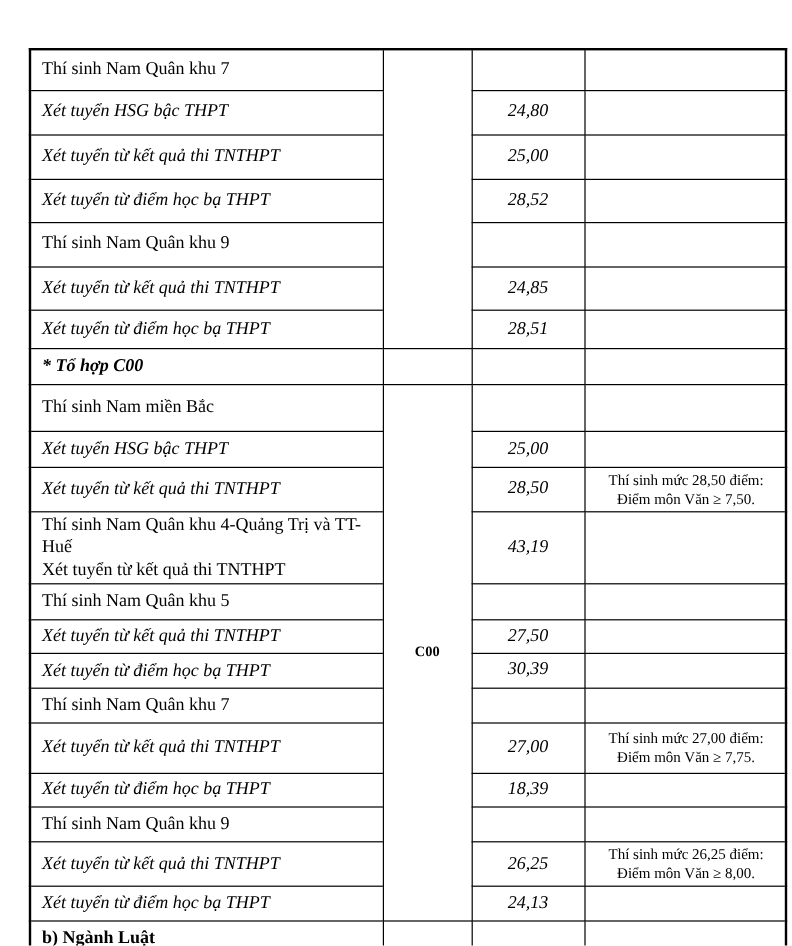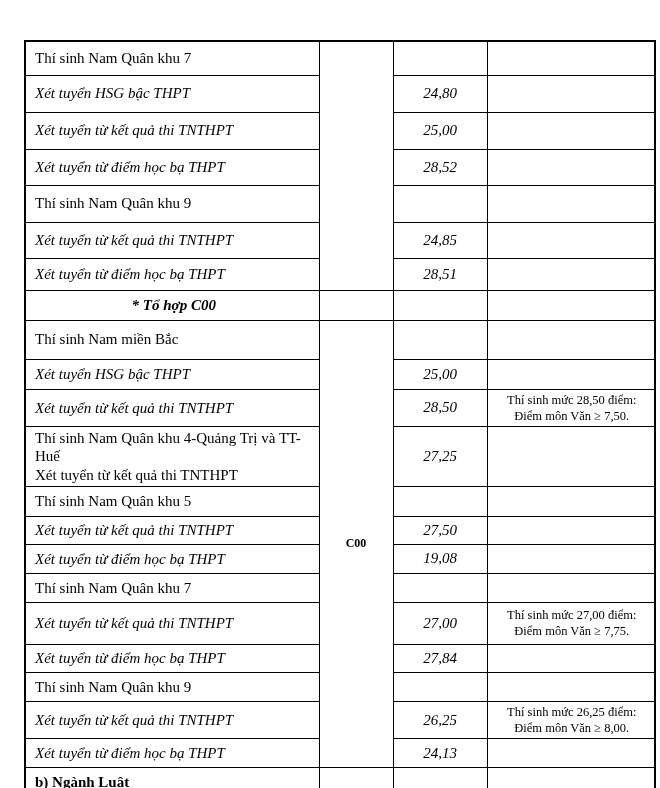--- a/index.html
+++ b/index.html
@@ -31,21 +31,21 @@
   }
   .c-label {
     text-align: left;
     padding: 2px 6px 2px 9px;
     font-size: 15px;
     line-height: 1.22;
     white-space: pre-line;
   }
   .group   { font-style: normal; }
   .method  { font-style: italic; }
-  .section { font-style: italic; font-weight: bold; text-align: center; }
+  .section { font-style: italic; font-weight: bold; }
   .boldrow { font-weight: bold; }
   .c-block {
     text-align: center;
     font-weight: bold;
     font-size: 12px;
   }
   .c-score {
     text-align: center;
     font-style: italic;
     font-size: 15px;
@@ -125,52 +125,52 @@
     </tr>
     <tr style="height:37px">
       <td class="c-label method">Xét tuyển từ kết quả thi TNTHPT</td>
       <td class="c-score">28,50</td>
       <td class="c-note">Thí sinh mức 28,50 điểm:
 Điểm môn Văn  ≥ 7,50.</td>
     </tr>
     <tr style="height:58px">
       <td class="c-label group">Thí sinh Nam Quân khu 4-Quảng Trị và TT-Huế
 Xét tuyển từ kết quả thi TNTHPT</td>
-      <td class="c-score">27,25</td>
+      <td class="c-score">43,19</td>
       <td class="c-note"></td>
     </tr>
     <tr style="height:30px">
       <td class="c-label group">Thí sinh Nam Quân khu 5</td>
       <td class="c-score"></td>
       <td class="c-note"></td>
     </tr>
     <tr style="height:28px">
       <td class="c-label method">Xét tuyển từ kết quả thi TNTHPT</td>
       <td class="c-score">27,50</td>
       <td class="c-note"></td>
     </tr>
     <tr style="height:29px">
       <td class="c-label method">Xét tuyển từ điểm học bạ THPT</td>
-      <td class="c-score">19,08</td>
+      <td class="c-score">30,39</td>
       <td class="c-note"></td>
     </tr>
     <tr style="height:29px">
       <td class="c-label group">Thí sinh Nam Quân khu 7</td>
       <td class="c-score"></td>
       <td class="c-note"></td>
     </tr>
     <tr style="height:42px">
       <td class="c-label method">Xét tuyển từ kết quả thi TNTHPT</td>
       <td class="c-score">27,00</td>
       <td class="c-note">Thí sinh mức 27,00 điểm:
 Điểm môn Văn  ≥ 7,75.</td>
     </tr>
     <tr style="height:28px">
       <td class="c-label method">Xét tuyển từ điểm học bạ THPT</td>
-      <td class="c-score">27,84</td>
+      <td class="c-score">18,39</td>
       <td class="c-note"></td>
     </tr>
     <tr style="height:29px">
       <td class="c-label group">Thí sinh Nam Quân khu 9</td>
       <td class="c-score"></td>
       <td class="c-note"></td>
     </tr>
     <tr style="height:32px">
       <td class="c-label method">Xét tuyển từ kết quả thi TNTHPT</td>
       <td class="c-score">26,25</td>

